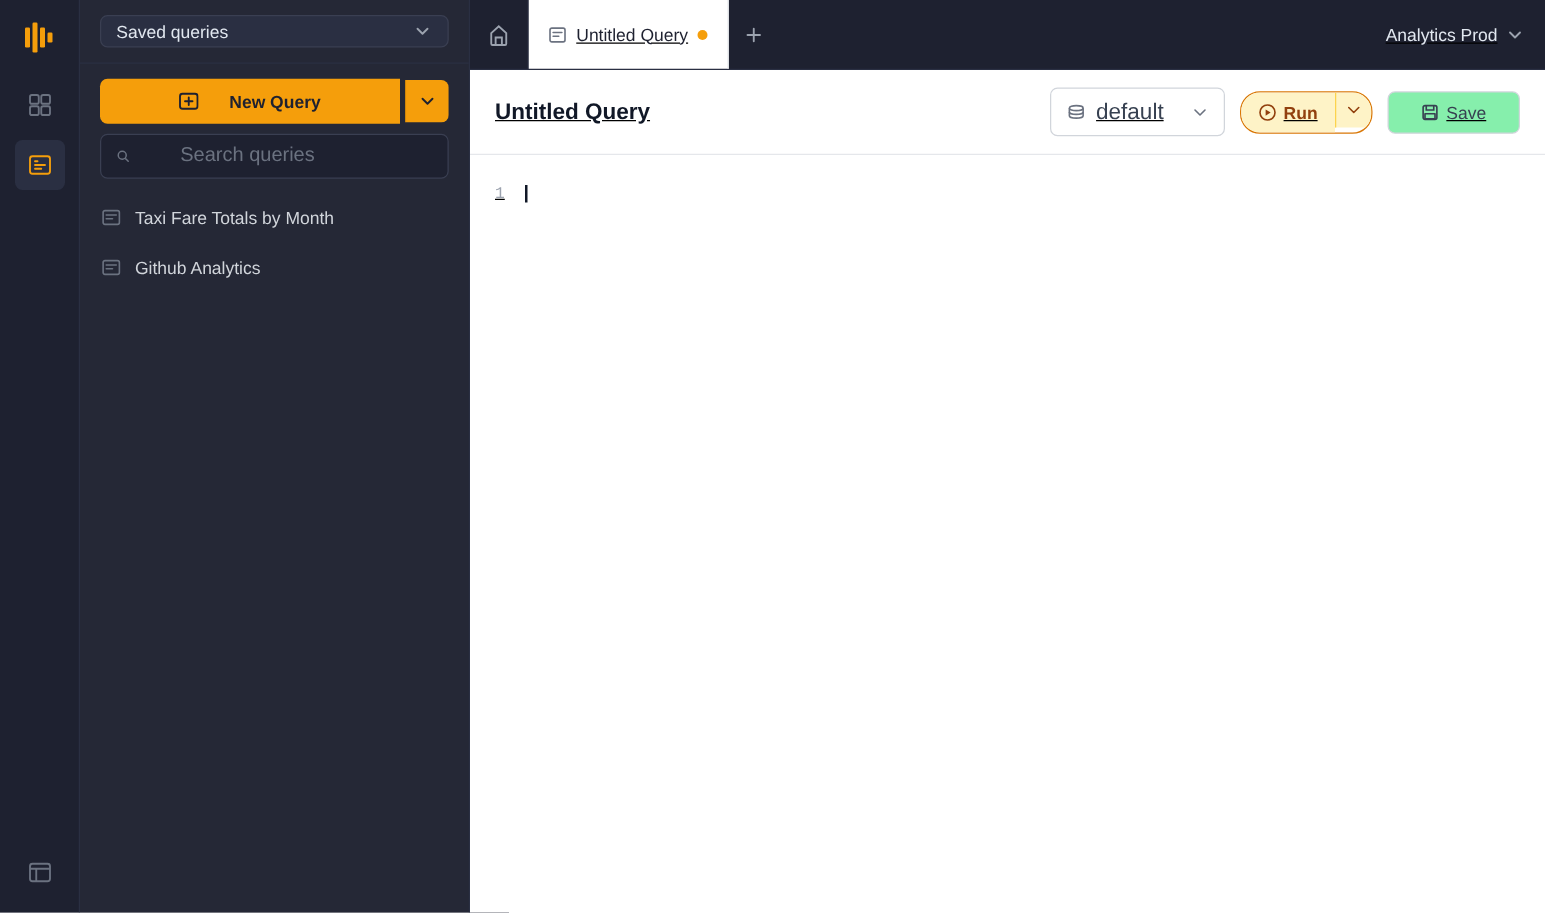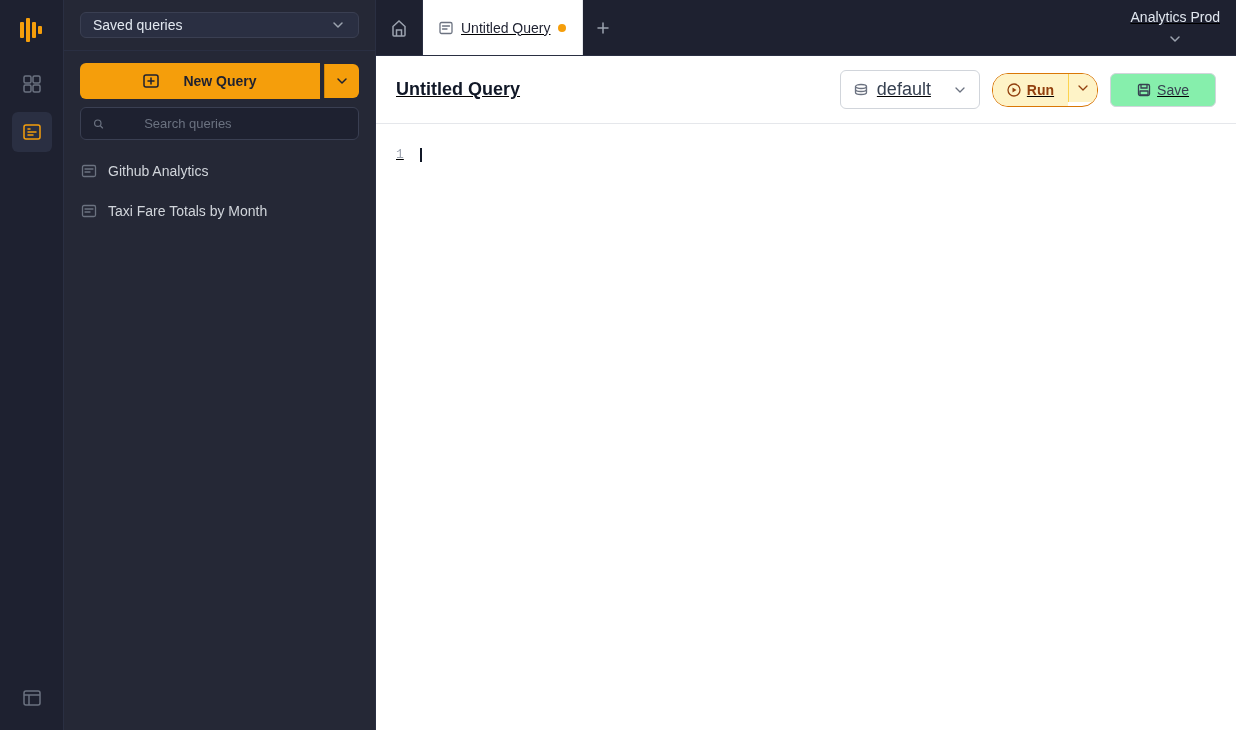--- a/index.html
+++ b/index.html
@@ -113,21 +113,21 @@
       background: #1e2130;
       border: 1px solid #3a3f52;
       border-radius: 6px;
       padding: 8px 12px;
     }
     .search-input-wrap input {
       background: transparent;
       border: none;
       outline: none;
       color: #fde047;
-      font-size: 13px;
+      font-size: 16px;
       width: 100%;
       margin-left: 32px;
     }
     .search-input-wrap input::placeholder { color: #6b7280; }
 
     .query-list {
       padding: 0 8px;
       display: flex;
       flex-direction: column;
       gap: 2px;
@@ -222,21 +222,20 @@
     .workspace-selector {
       display: flex;
       align-items: center;
       gap: 6px;
       padding: 0 16px;
       cursor: pointer;
       color: #e2e8f0;
       font-size: 14px;
       font-weight: 500;
       margin-left: auto;
-      flex-direction: column;
     }
 
     
     .query-toolbar {
       display: flex;
       align-items: center;
       padding: 14px 20px;
       background: #fff;
       border-bottom: 1px solid #e5e7eb;
       flex-shrink: 0;
@@ -416,30 +415,30 @@
   </div>
 
   <div class="query-list">
     <div class="query-item">
       <span class="query-icon">
         <svg width="16" height="16" viewBox="0 0 16 16" fill="none">
           <rect x="1.5" y="2.5" width="13" height="11" rx="1.5" stroke="#6b7280" stroke-width="1.3"></rect>
           <path d="M4 6h8M4 9h5" stroke="#6b7280" stroke-width="1.3" stroke-linecap="round"></path>
         </svg>
       </span>
-      <span>Github Analytics</span>
+      <span>Taxi Fare Totals by Month</span>
     </div>
     <div class="query-item">
       <span class="query-icon">
         <svg width="16" height="16" viewBox="0 0 16 16" fill="none">
           <rect x="1.5" y="2.5" width="13" height="11" rx="1.5" stroke="#6b7280" stroke-width="1.3"></rect>
           <path d="M4 6h8M4 9h5" stroke="#6b7280" stroke-width="1.3" stroke-linecap="round"></path>
         </svg>
       </span>
-      <span>Taxi Fare Totals by Month</span>
+      <span>Github Analytics</span>
     </div>
   </div>
 </aside>
 
 <div class="main">
 
   <div class="top-bar">
     <div class="tabs-area">
       <div class="home-tab">
         <svg width="18" height="18" viewBox="0 0 18 18" fill="none">

